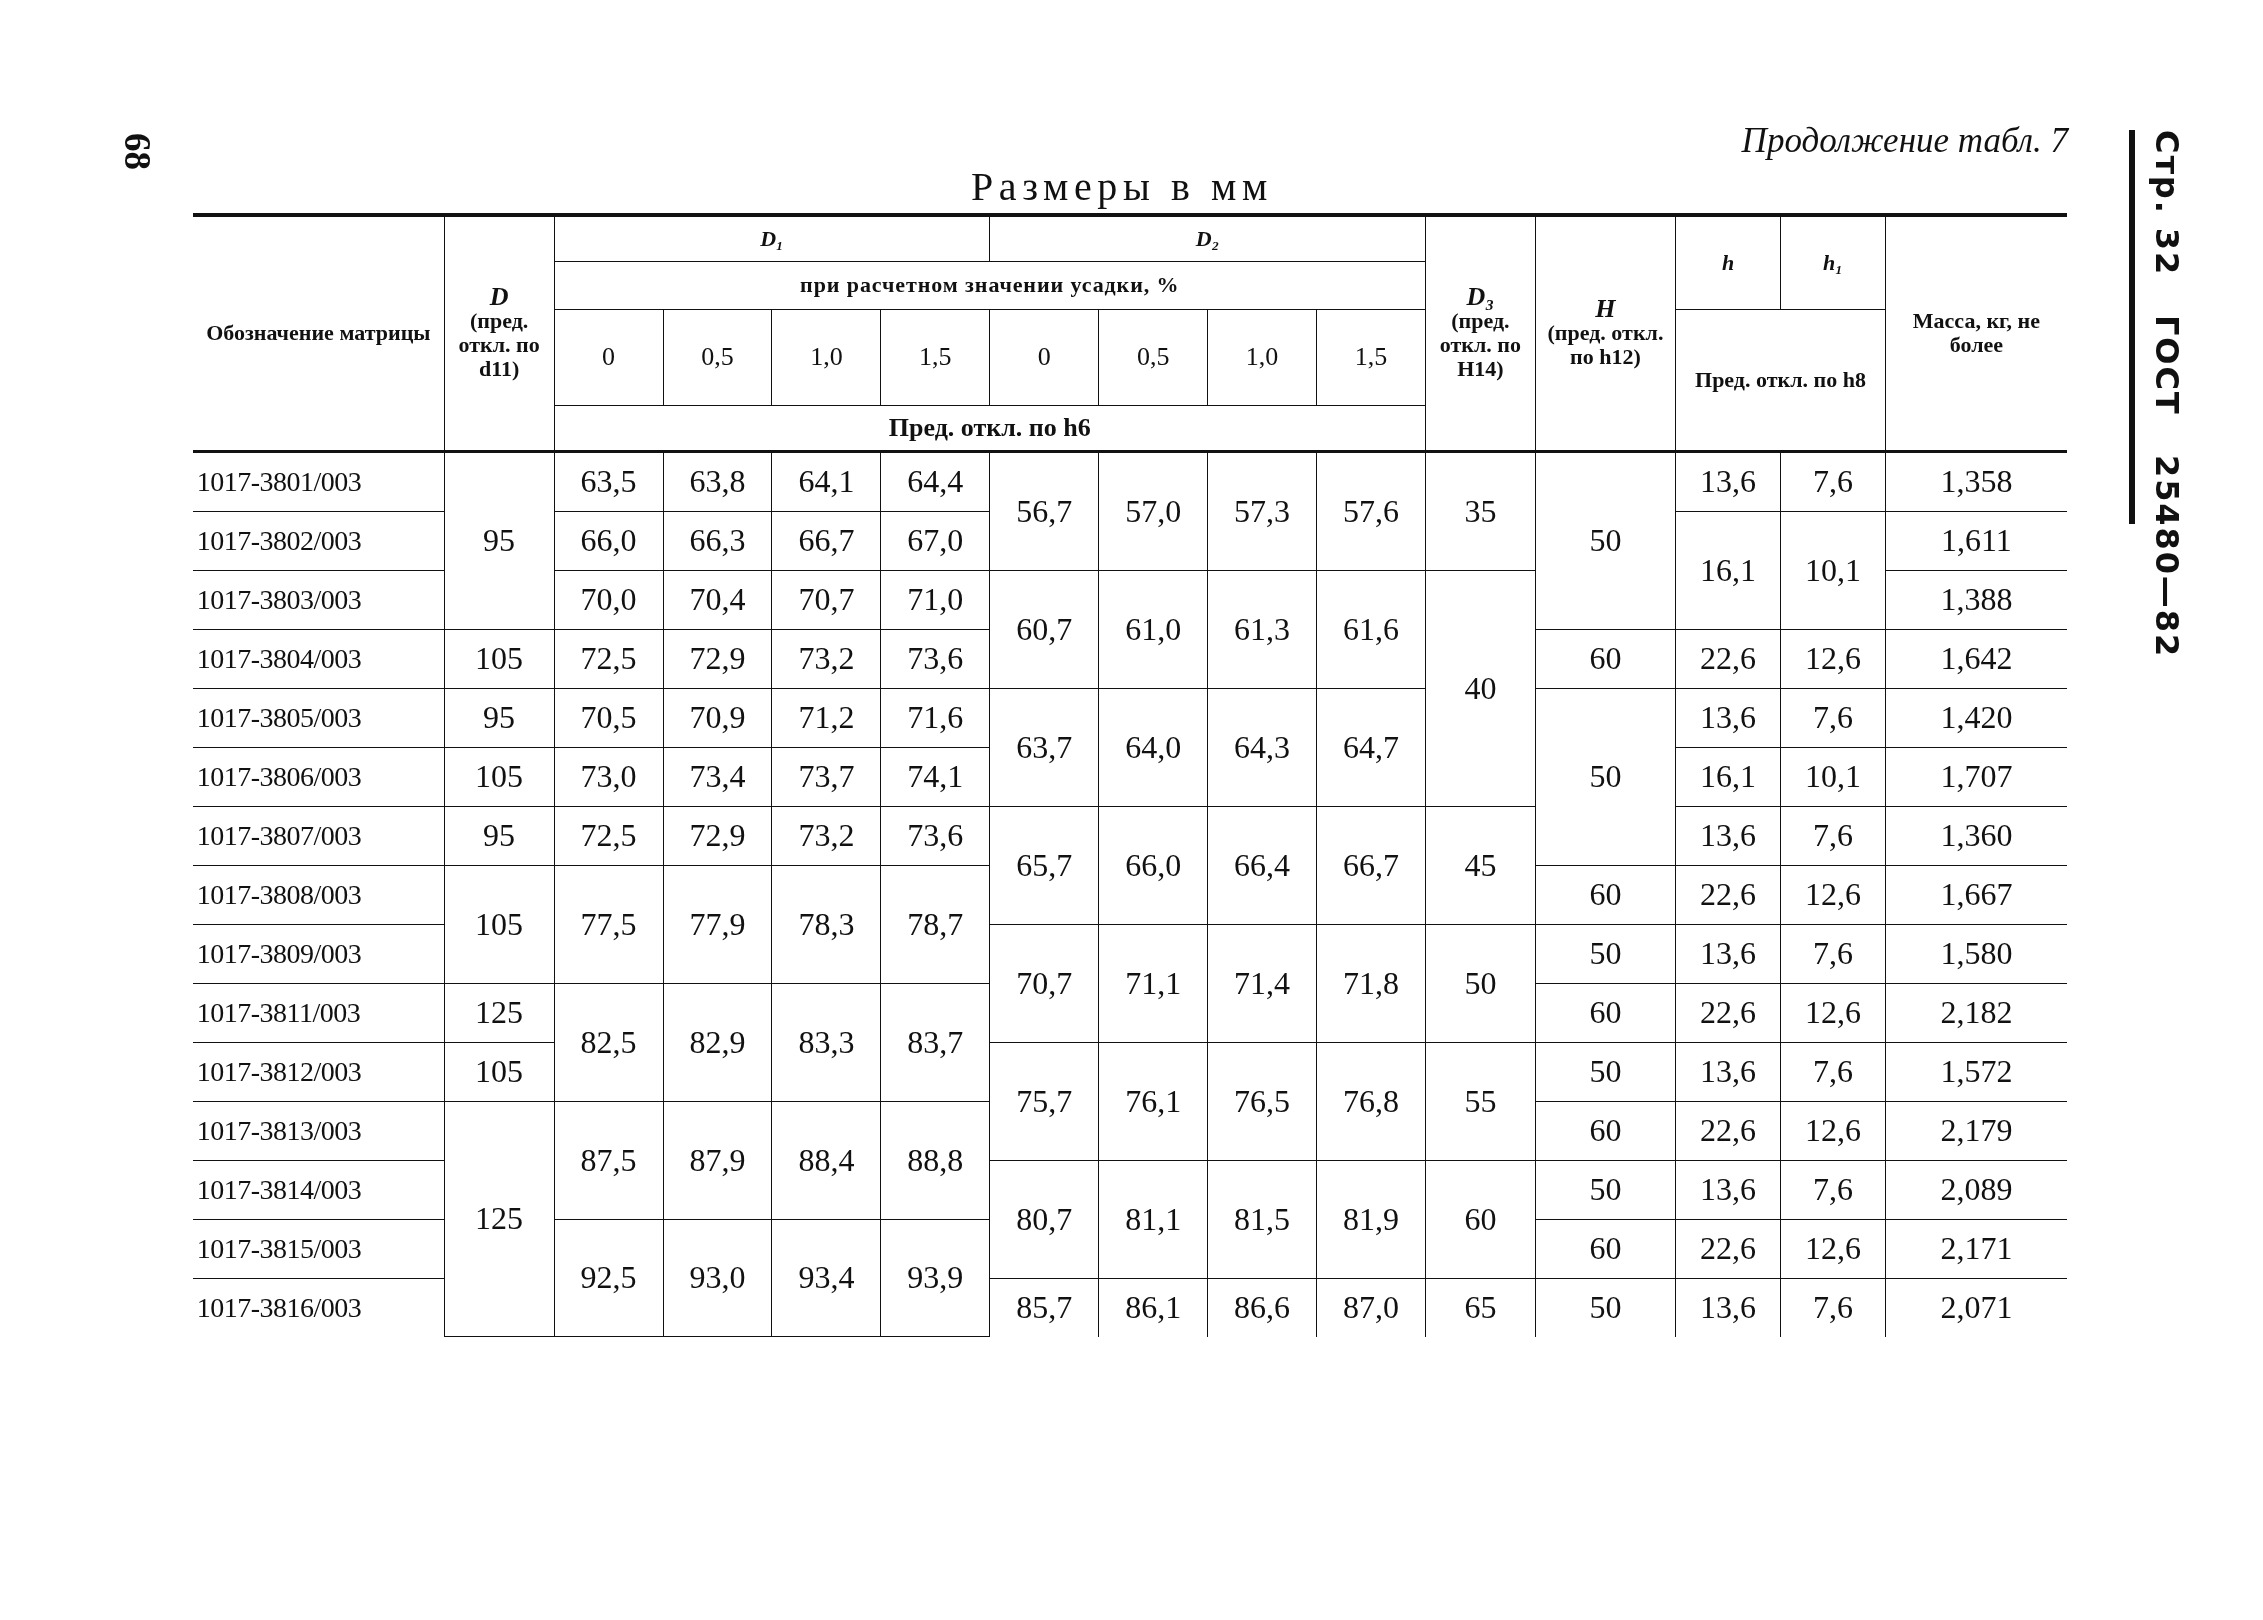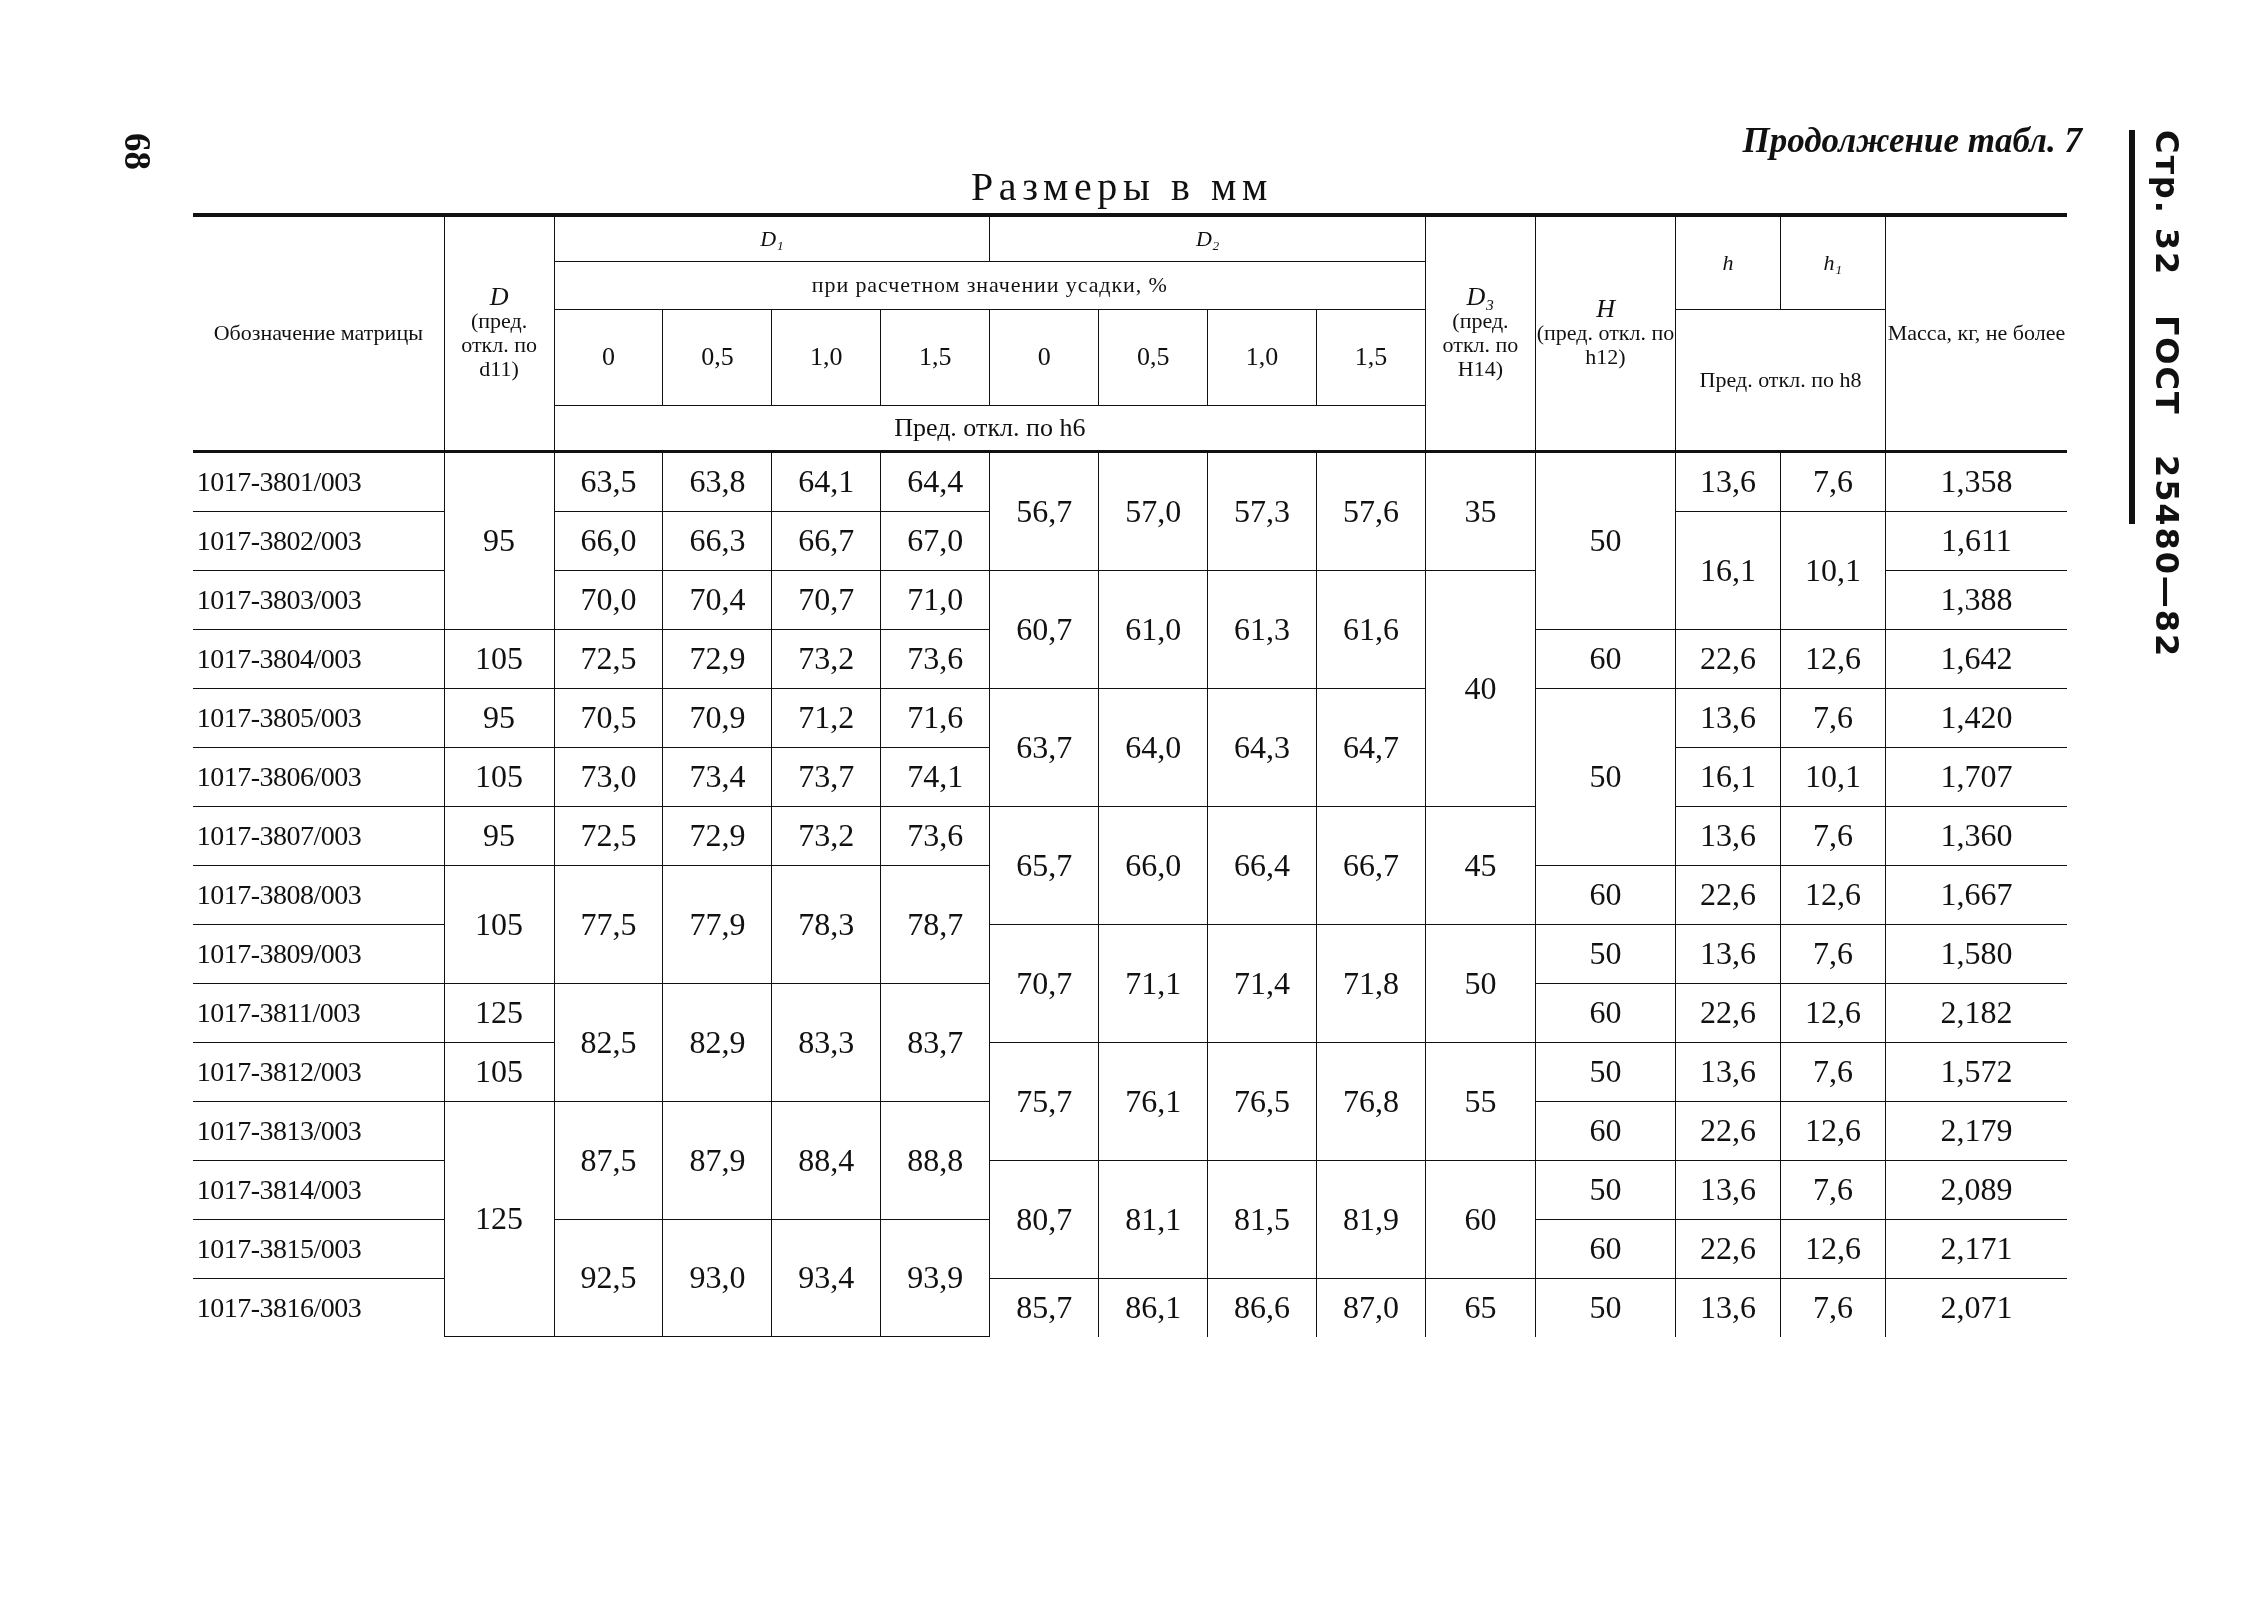--- a/index.html
+++ b/index.html
@@ -1,30 +1,30 @@
 <!DOCTYPE html>
 <html style="font-size:15px"><head>
 <meta charset="utf-8">
 <style>
   html, body { margin:0; padding:0; background:#ffffff; }
   body { width:2263px; height:1620px; position:relative; overflow:hidden;
          font-family:"Liberation Serif","DejaVu Serif",serif; color:#111; }
   .page-num { position:absolute; left:119px; top:130px; font-size:37px; font-weight:bold;
               transform:rotate(90deg); transform-origin:center; }
-  .cont-title { position:absolute; right:181px; top:121px; font-size:35px; font-style:italic;font-weight:bold; }
+  .cont-title { position:absolute; right:195px; top:121px; font-size:35px; font-style:italic; }
   .dims-title { position:absolute; left:971px; top:163px; font-size:40px; letter-spacing:5.6px; }
   .side-rule { position:absolute; left:2129px; top:130px; width:5.6px; height:394px; background:#111; }
   .side-text { position:absolute; left:2148px; top:130px; writing-mode:vertical-rl;
                font-family:"DejaVu Sans","Liberation Sans",sans-serif; font-weight:bold;
                font-size:32px; letter-spacing:1.9px; white-space:nowrap; }
   .side-text span { margin-bottom:26px; display:inline-block; }
   table.main { position:absolute; left:193px; top:213px; width:1874px; border-collapse:collapse;
                table-layout:fixed; }
   table.main th, table.main td { border:1.9px solid #111; text-align:center; vertical-align:middle; padding:0; }
-  table.main thead th { font-weight:normal; font-size:22px; line-height:24px; }
+  table.main thead th { font-weight:bold; font-size:22px; line-height:24px; }
   table.main thead { border-top:4.6px solid #111; border-bottom:3.7px solid #111; }
   table.main tr > *:first-child { border-left:none; }
   table.main tr > *:last-child { border-right:none; }
   table.main tbody td { font-size:32px; height:58px; }
   table.main tbody td.code { text-align:left; padding-left:3.7px; font-size:28px; letter-spacing:-0.5px; }
   table.main tbody tr:last-child td { border-bottom:none; }
   .sym { font-style:italic; font-size:26px; }
   .hdr-shr { font-size:24px; letter-spacing:0.9px; }
   .hdr-val { font-weight:normal !important; font-size:26px !important; }
   .hdr-tol { font-weight:bold; font-size:26px !important; }

